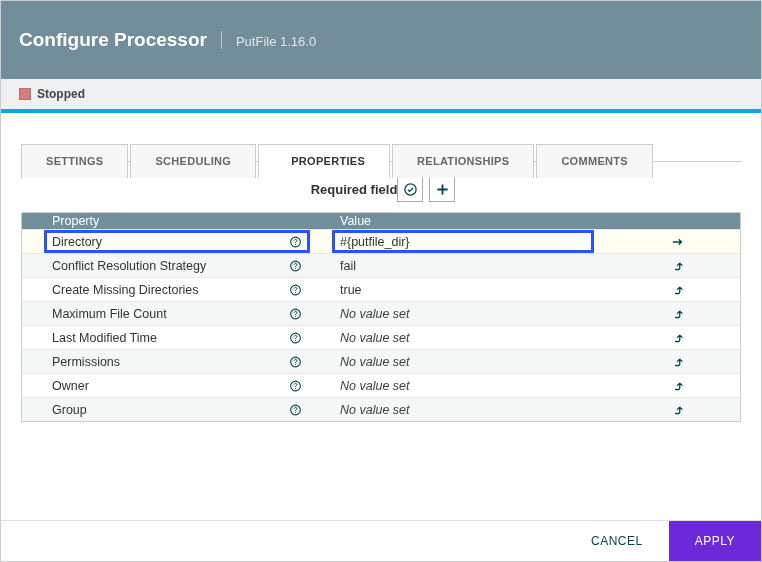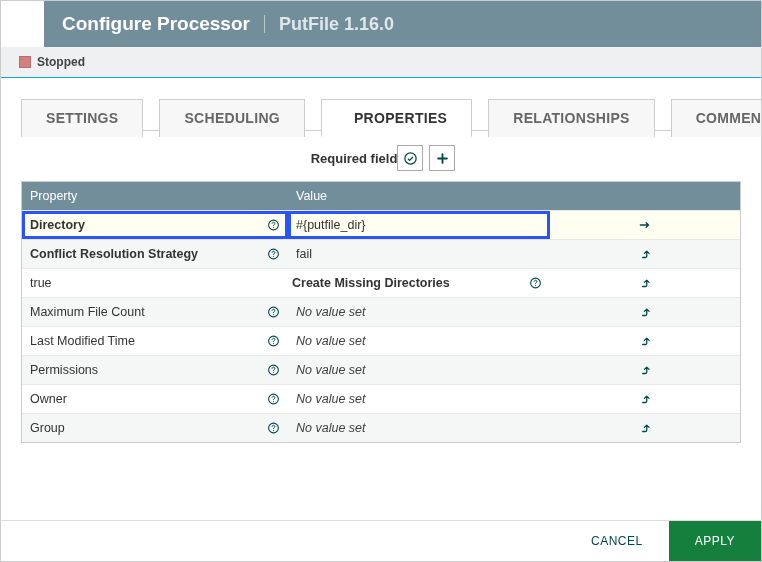--- a/index.html
+++ b/index.html
@@ -10,48 +10,46 @@
     background: #fff;
     width: 762px;
     height: 562px;
     border: 1px solid #ccc;
     display: flex;
     flex-direction: column;
   }
   .header {
     background: #728e9b;
     color: #fff;
-    padding: 12px 18px;
+    padding: 28px 18px;
     display: flex;
     align-items: baseline;
     gap: 14px;
-    margin-left: 43px;
   }
   .header-title {
     font-size: 19px;
     font-weight: 600;
   }
   .header-divider {
     width: 1px;
     height: 18px;
     background: rgba(255,255,255,0.5);
     align-self: center;
   }
   .header-subtitle {
-    font-size: 18px;
+    font-size: 13px;
     color: #e0e6e9;
-    font-weight: bold;
   }
   .status-bar {
     background: #eef0f1;
     padding: 8px 18px;
     display: flex;
     align-items: center;
     gap: 6px;
-    border-bottom: 1px solid #0ea5e9;
+    border-bottom: 4px solid #0ea5e9;
   }
   .status-square {
     width: 12px;
     height: 12px;
     background: #d18080;
     border: 1px solid #b56e6e;
   }
   .status-text {
     font-size: 12px;
     color: #444;
@@ -63,31 +61,31 @@
     display: flex;
     flex-direction: column;
     overflow: hidden;
   }
   .tabs {
     display: flex;
     border-bottom: 1px solid #ccc;
   }
   .tab {
     padding: 10px 24px;
-    font-size: 14px;
+    font-size: 11px;
     font-weight: 600;
     color: #666;
     letter-spacing: 0.3px;
     border: 1px solid #ccc;
     border-bottom: none;
-    margin-right: 16px;
+    margin-right: 2px;
     background: #f7f7f7;
     cursor: pointer;
     position: relative;
-    top: 7px;
+    top: 17px;
   }
   .tab.active {
     background: #fff;
     color: #333;
     border-bottom: 1px solid #fff;
     padding-left: 32px;
   }
   .required-row {
     display: flex;
     align-items: center;
@@ -122,41 +120,42 @@
     font-size: 12.5px;
   }
   .thead {
     background: #728e9b;
     color: #fff;
     display: flex;
     font-weight: 500;
     font-size: 12.5px;
   }
   .th, .td {
-    padding: 7px 8px;
+    padding: 1px 8px;
     display: flex;
     align-items: center;
+    margin-left: 22px;
   }
   .col-prop { width: 266px; position: relative; }
   .col-val  { width: 262px; position: relative; }
   .col-act  { flex: 1; justify-content: center; }
   .row {
     display: flex;
     border-top: 1px solid #e8e8e8;
     min-height: 24px;
   }
   .row.alt { background: #f5f6f6; }
   .row.highlight { background: #fffef0; }
   .row.highlight .col-prop,
   .row.highlight .col-val {
     outline: 3px solid #2853ff;
     outline-offset: -3px;
   }
   .prop-name { font-weight: 400; }
-  .prop-name.bold { font-weight: 700; }
+  .prop-name.bold { font-weight: 400; }
   .help {
     position: absolute;
     right: 8px;
     top: 50%;
     transform: translateY(-50%);
     color: #004849;
   }
   .help svg { width: 13px; height: 13px; display: block; }
   .val-bold { font-weight: 400; }
   .val-empty { color: #404040; font-style: italic; }
@@ -175,21 +174,21 @@
     align-items: center;
     font-size: 12px;
     font-weight: 400;
     letter-spacing: 0.5px;
     cursor: pointer;
     border: none;
     background: transparent;
     color: #004849;
   }
   .btn.primary {
-    background: #15803d;
+    background: #6d28d9;
     color: #fff;
   }
 </style>
 </head>
 <body>
 
 <div class="header">
   <span class="header-title">Configure Processor</span>
   <span class="header-divider"></span>
   <span class="header-subtitle">PutFile 1.16.0</span>
@@ -272,32 +271,32 @@
           </div>
           <div class="td col-act">
             <span class="arrow-icon">
               <svg viewBox="0 0 24 24">
                 <path d="M8 18h5a2 2 0 0 0 2-2V7M11 11l4-4 4 4" fill="none" stroke="currentColor" stroke-width="2.2" stroke-linecap="round" stroke-linejoin="round"></path>
               </svg>
             </span>
           </div>
         </div>
         <div class="row">
+          <div class="td col-prop">
+            <span class="prop-name bold">Create Missing Directories</span>
+            <span class="help">
+              <svg viewBox="0 0 24 24">
+                <circle cx="12" cy="12" r="9" fill="none" stroke="currentColor" stroke-width="2"></circle>
+                <path d="M9.5 9c.3-1.2 1.4-2 2.6-2 1.4 0 2.4 1 2.4 2.2 0 1-.6 1.6-1.5 2.2-.8.5-1 1-1 1.8" fill="none" stroke="currentColor" stroke-width="1.8" stroke-linecap="round"></path>
+                <circle cx="12" cy="16.5" r="1" fill="currentColor"></circle>
+              </svg>
+            </span>
+          </div>
           <div class="td col-val">
             <span class="val-bold">true</span>
-          </div>
-          <div class="td col-prop">
-            <span class="prop-name bold">Create Missing Directories</span>
-            <span class="help">
-              <svg viewBox="0 0 24 24">
-                <circle cx="12" cy="12" r="9" fill="none" stroke="currentColor" stroke-width="2"></circle>
-                <path d="M9.5 9c.3-1.2 1.4-2 2.6-2 1.4 0 2.4 1 2.4 2.2 0 1-.6 1.6-1.5 2.2-.8.5-1 1-1 1.8" fill="none" stroke="currentColor" stroke-width="1.8" stroke-linecap="round"></path>
-                <circle cx="12" cy="16.5" r="1" fill="currentColor"></circle>
-              </svg>
-            </span>
           </div>
           <div class="td col-act">
             <span class="arrow-icon">
               <svg viewBox="0 0 24 24">
                 <path d="M8 18h5a2 2 0 0 0 2-2V7M11 11l4-4 4 4" fill="none" stroke="currentColor" stroke-width="2.2" stroke-linecap="round" stroke-linejoin="round"></path>
               </svg>
             </span>
           </div>
         </div>
         <div class="row alt">

